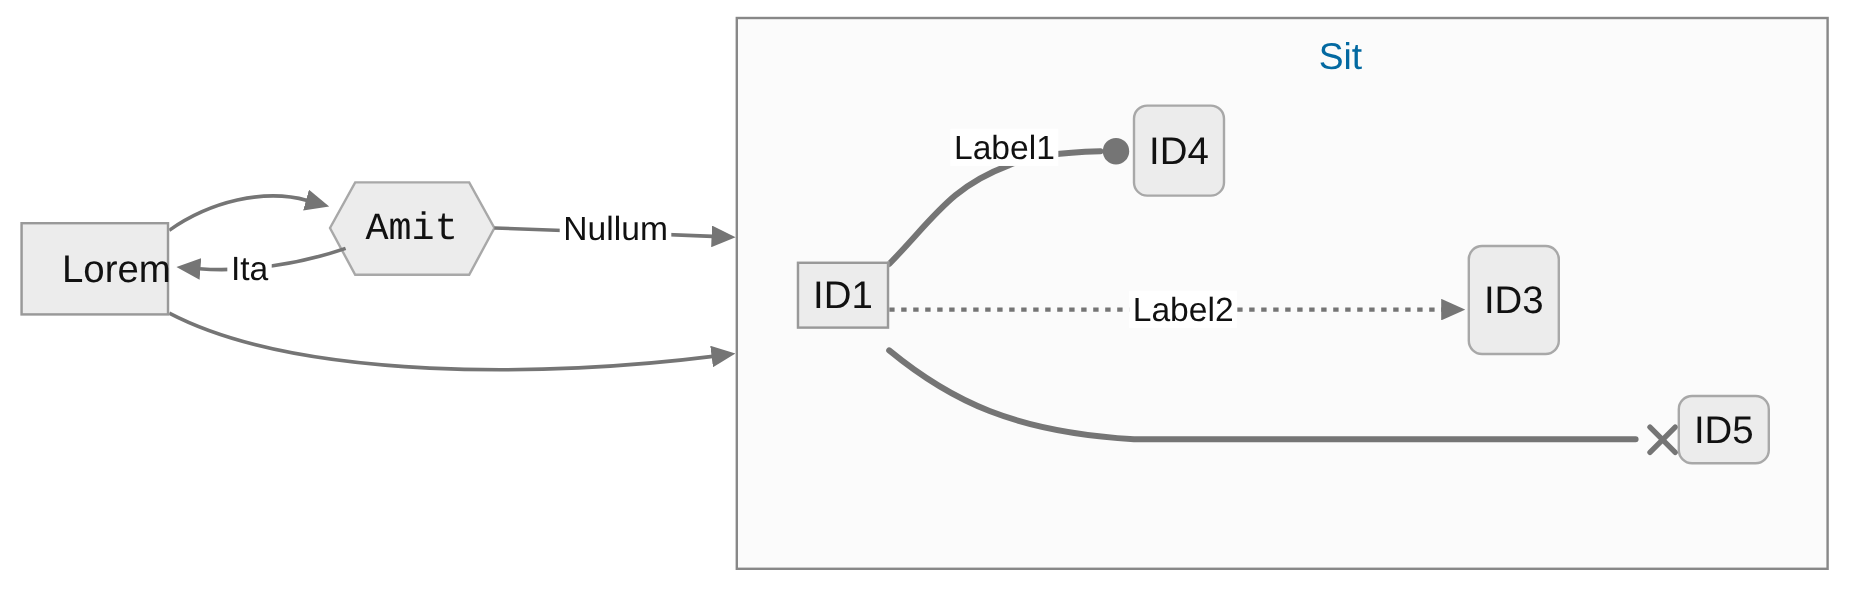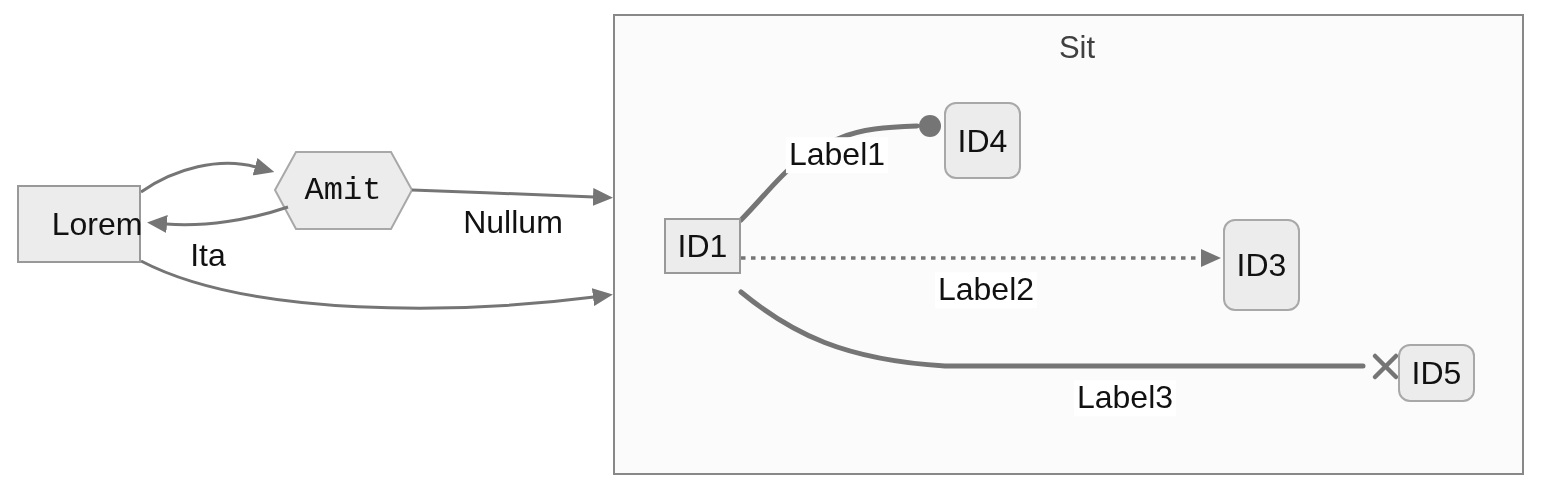--- a/index.html
+++ b/index.html
@@ -30,51 +30,50 @@
     background: #ececec;
     border: 2px solid #999999;
     color: #111111;
     font-size: 32px;
     line-height: 1;
     white-space: nowrap;
   }
   .node.rounded {
     border-radius: 12px;
     border-color: #a8a8a8;
-    margin-top: 15px;
   }
   .node-label-float {
     position: absolute;
     z-index: 2;
     transform: translate(-50%, -50%);
     color: #111111;
     font-size: 32px;
     line-height: 1;
     white-space: nowrap;
   }
   .edge-label {
     position: absolute;
     z-index: 3;
     transform: translate(-50%, -50%);
     background: #ffffff;
     padding: 1px 3px;
     color: #111111;
-    font-size: 32px;
+    font-size: 28px;
     line-height: 1.05;
     white-space: nowrap;
-    margin-top: 32px;
   }
   .cluster-title {
     position: absolute;
     z-index: 2;
     transform: translate(-50%, -50%);
-    color: #404040;
+    color: #0369a1;
     font-size: 31px;
     line-height: 1;
     white-space: nowrap;
+    margin-left: 40px;
   }
 </style>
 </head>
 <body>
 
 <div id="stage">
 
   <svg id="edge-layer" width="1544" height="500" viewBox="0 0 1544 500" xmlns="http://www.w3.org/2000/svg">
     <defs>
       <marker id="arrow" viewBox="0 0 20 18" refX="1" refY="9" markerWidth="20" markerHeight="18" markerUnits="userSpaceOnUse" orient="auto">
@@ -131,15 +130,14 @@
   </div>
 
   <div class="edge-label" style="left:208px; top:224px;">Ita</div>
 
   <div class="edge-label" style="left:513px; top:191px;">Nullum</div>
 
   <div class="edge-label" style="left:837px; top:123px;">Label1</div>
 
   <div class="edge-label" style="left:986px; top:258px;">Label2</div>
 
-  <div class="edge-label" style="left:1125px; top:366px;">Label3</div>
 
 </div>
 
 </body></html>

